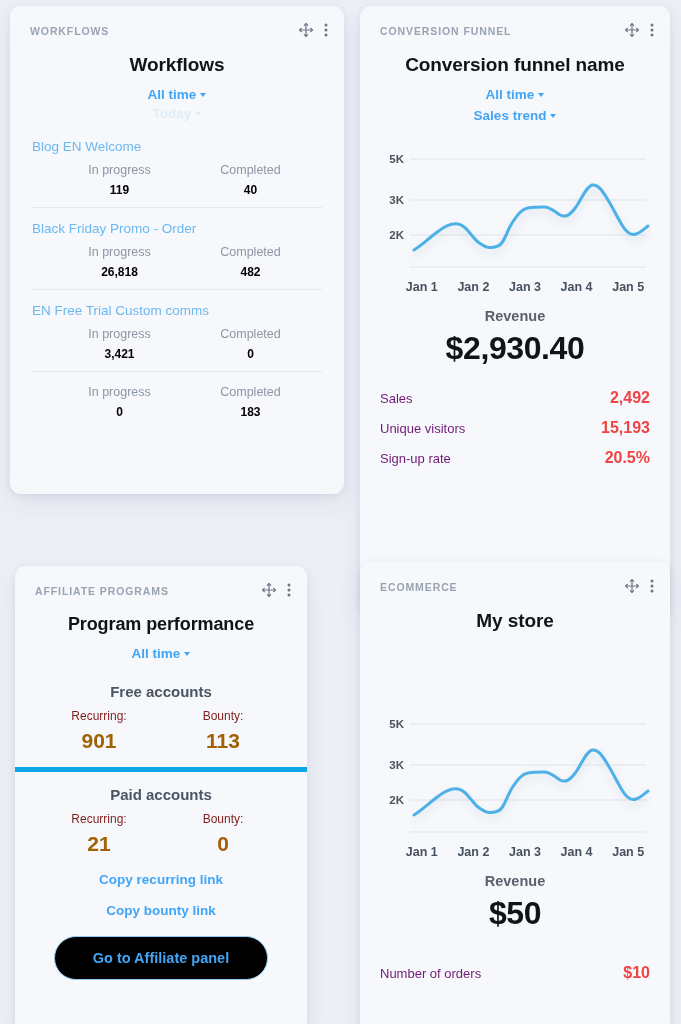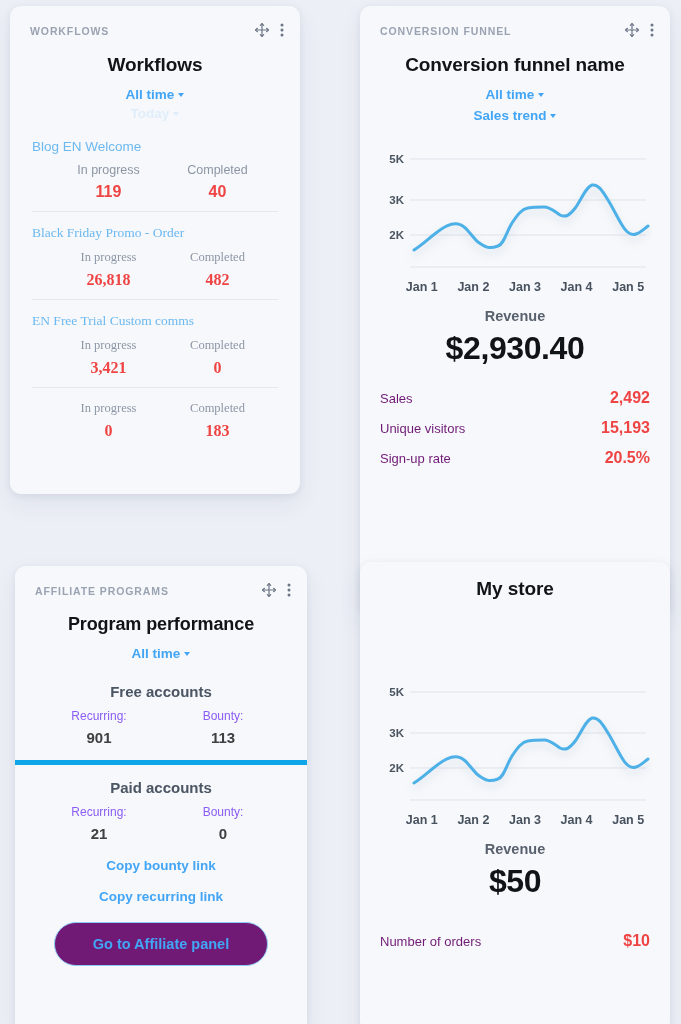--- a/index.html
+++ b/index.html
@@ -22,21 +22,21 @@
     padding: 8px 10px;
   }
   .card {
     position: absolute;
     background: #f6f8fb;
     border-radius: 11px;
     box-shadow: 0 2px 7px rgba(60, 75, 110, 0.09), 0 10px 24px rgba(60, 75, 110, 0.07);
     box-sizing: border-box;
     overflow: hidden;
   }
-  .card-wf   { left: 10px;  top: 6px;   width: 290px; height: 488px; }
+  .card-wf   { left: 10px;  top: 6px;   width: 334px; height: 488px; }
   .card-cf   { left: 360px; top: 6px;   width: 310px; height: 608px; }
   .card-af   { left: 15px;  top: 566px; width: 292px; height: 470px; }
   .card-ec   { left: 360px; top: 562px; width: 310px; height: 470px; }
 
   .card-head {
     display: flex;
     align-items: flex-start;
     justify-content: space-between;
     padding: 16px 16px 0 20px;
   }
@@ -92,43 +92,42 @@
     margin-top: 4px;
   }
   .dropdown.second { margin-top: 6px; }
 
   
   .wf-list { margin-top: 18px; padding: 0 22px; }
   .wf-item { padding-bottom: 10px; }
   .wf-item + .wf-item {
     border-top: 1px solid #e4e8ef;
     padding-top: 13px;
-    font-family: Liberation Serif, serif;
   }
   .wf-name {
     font-size: 13.5px;
     color: #6cb8f0;
     font-weight: 400;
     cursor: pointer;
     margin-bottom: 9px;
   }
   .wf-cols {
     display: flex;
     padding: 0 6px 0 22px;
   }
   .wf-col { flex: 1; text-align: center; }
   .wf-col-label {
     font-size: 12.5px;
     color: #8d96a5;
     margin-bottom: 6px;
   }
   .wf-col-value {
-    font-size: 16px;
-    font-weight: 700;
-    color: #ef4444;
+    font-size: 12px;
+    font-weight: 700;
+    color: #000000;
   }
 
   
   .chart-wrap {
     position: relative;
     margin: 22px 18px 0 14px;
     height: 128px;
   }
   .chart-svg { display: block; width: 100%; height: 100%; }
   .x-axis {
@@ -179,46 +178,46 @@
     text-align: center;
     font-size: 15px;
     font-weight: 600;
     color: #4b5563;
     margin-bottom: 9px;
   }
   .acct-cols { display: flex; }
   .acct-col { flex: 1; text-align: center; }
   .acct-col-label {
     font-size: 12px;
-    color: #8b5cf6;
+    color: #7f1d1d;
     margin-bottom: 6px;
   }
   .acct-col-value {
-    font-size: 15px;
-    font-weight: 700;
-    color: #404040;
+    font-size: 21px;
+    font-weight: 700;
+    color: #a16207;
   }
   .link-row {
     text-align: center;
     font-size: 13.5px;
     font-weight: 700;
     color: #42a5f5;
     cursor: pointer;
     margin-top: 16px;
   }
   .panel-btn {
     display: block;
     margin: 18px auto 0 auto;
     width: 214px;
     padding: 13px 0;
     text-align: center;
     font-size: 14.5px;
     font-weight: 700;
     color: #42a5f5;
-    background: #701a75;
+    background: #000000;
     border: 1.5px solid #8ecbf5;
     border-radius: 22px;
     cursor: pointer;
     box-sizing: border-box;
     font-family: "Liberation Sans", sans-serif;
   }
   .ec-spacer { height: 56px; }
 </style>
 </head>
 <body>
@@ -438,26 +437,47 @@
           <div class="acct-col-label">Recurring:</div>
           <div class="acct-col-value">21</div>
         </div>
         <div class="acct-col">
           <div class="acct-col-label">Bounty:</div>
           <div class="acct-col-value">0</div>
         </div>
       </div>
     </div>
 
+    <div class="link-row">Copy recurring link</div>
     <div class="link-row">Copy bounty link</div>
-    <div class="link-row">Copy recurring link</div>
     <button class="panel-btn">Go to Affiliate panel</button>
   </div>
 
   <div class="card card-ec">
+    <div class="card-head">
+      <div class="card-eyebrow">ECOMMERCE</div>
+      <div class="head-icons">
+        <span class="icon-btn">
+          <svg width="16" height="16" viewBox="0 0 16 16" fill="none" stroke="#6b7585" stroke-width="1.2" stroke-linecap="round" stroke-linejoin="round">
+            <path d="M8 1.6 V14.4 M1.6 8 H14.4"></path>
+            <path d="M8 1.6 L6.3 3.4 M8 1.6 L9.7 3.4"></path>
+            <path d="M8 14.4 L6.3 12.6 M8 14.4 L9.7 12.6"></path>
+            <path d="M1.6 8 L3.4 6.3 M1.6 8 L3.4 9.7"></path>
+            <path d="M14.4 8 L12.6 6.3 M14.4 8 L12.6 9.7"></path>
+          </svg>
+        </span>
+        <span class="icon-btn">
+          <svg width="4" height="16" viewBox="0 0 4 16">
+            <circle cx="2" cy="3" r="1.5" fill="#6b7585"></circle>
+            <circle cx="2" cy="8" r="1.5" fill="#6b7585"></circle>
+            <circle cx="2" cy="13" r="1.5" fill="#6b7585"></circle>
+          </svg>
+        </span>
+      </div>
+    </div>
 
     <div class="card-title">My store</div>
 
     <div class="ec-spacer"></div>
 
     <div class="chart-wrap">
       <svg class="chart-svg" viewBox="0 0 278 128" preserveAspectRatio="none">
         <defs>
           <filter id="lineShadowB" x="-20%" y="-20%" width="140%" height="160%">
             <feDropShadow dx="0" dy="5" stdDeviation="4" flood-color="#8fa4bd" flood-opacity="0.30"></feDropShadow>

